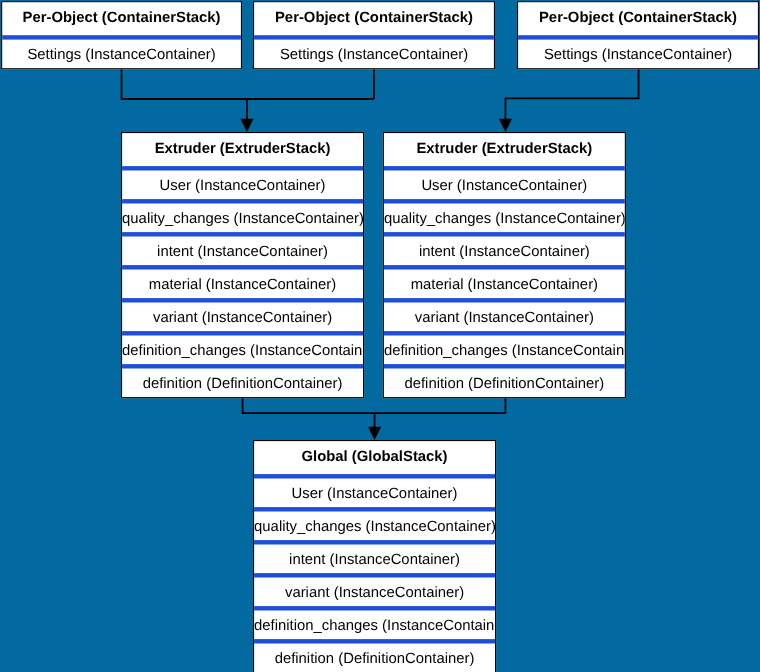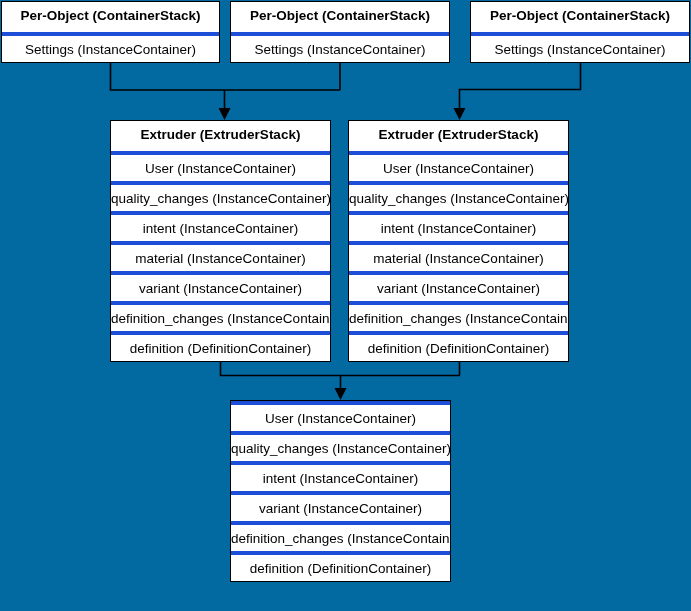--- a/index.html
+++ b/index.html
@@ -112,20 +112,21 @@
     <div class="row">User (InstanceContainer)</div>
     <div class="row">quality_changes (InstanceContainer)</div>
     <div class="row">intent (InstanceContainer)</div>
     <div class="row">material (InstanceContainer)</div>
     <div class="row">variant (InstanceContainer)</div>
     <div class="row">definition_changes (InstanceContainer)</div>
     <div class="row">definition (DefinitionContainer)</div>
   </div>
 
   <div class="node" style="left:230px; top:400px; width:221px;">
+    <div class="row header">Global (GlobalStack)</div>
     <div class="row">User (InstanceContainer)</div>
     <div class="row">quality_changes (InstanceContainer)</div>
     <div class="row">intent (InstanceContainer)</div>
     <div class="row">variant (InstanceContainer)</div>
     <div class="row">definition_changes (InstanceContainer)</div>
     <div class="row">definition (DefinitionContainer)</div>
   </div>
 
 </div>
 

